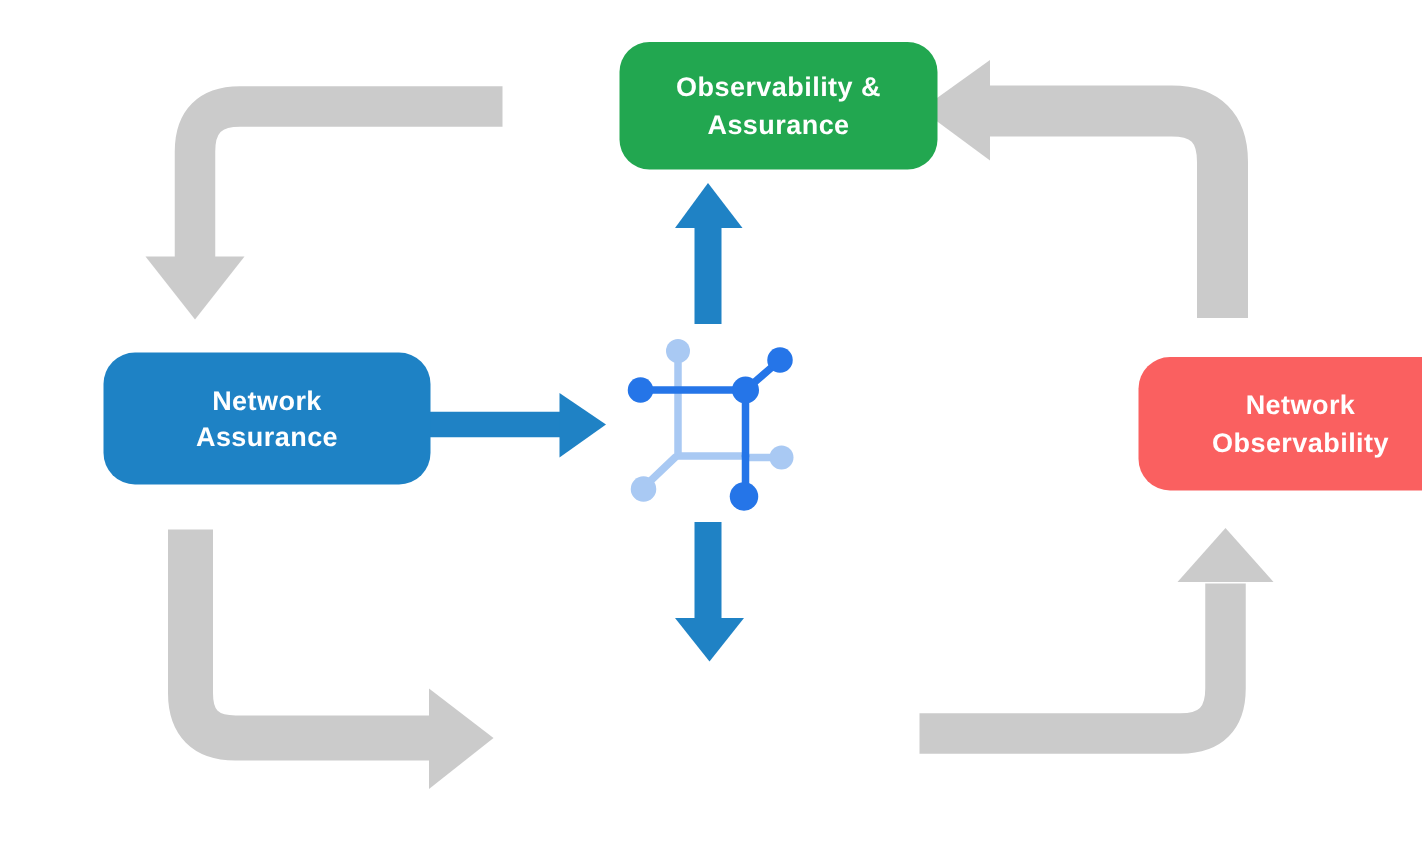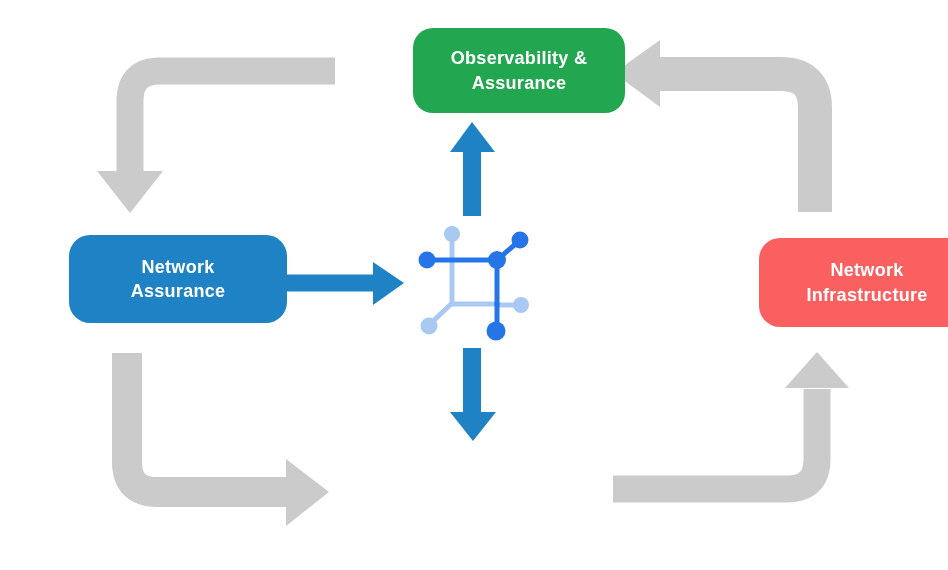--- a/index.html
+++ b/index.html
@@ -122,17 +122,17 @@
     <span>Assurance</span>
   </div>
 
   <div class="node node--operations">
     <span>Network</span>
     <span>Assurance</span>
   </div>
 
   <div class="node node--infrastructure">
     <span>Network</span>
-    <span>Infrastructure</span>
+    <span>Observability</span>
   </div>
 
 
 </div>
 
 </body></html>

